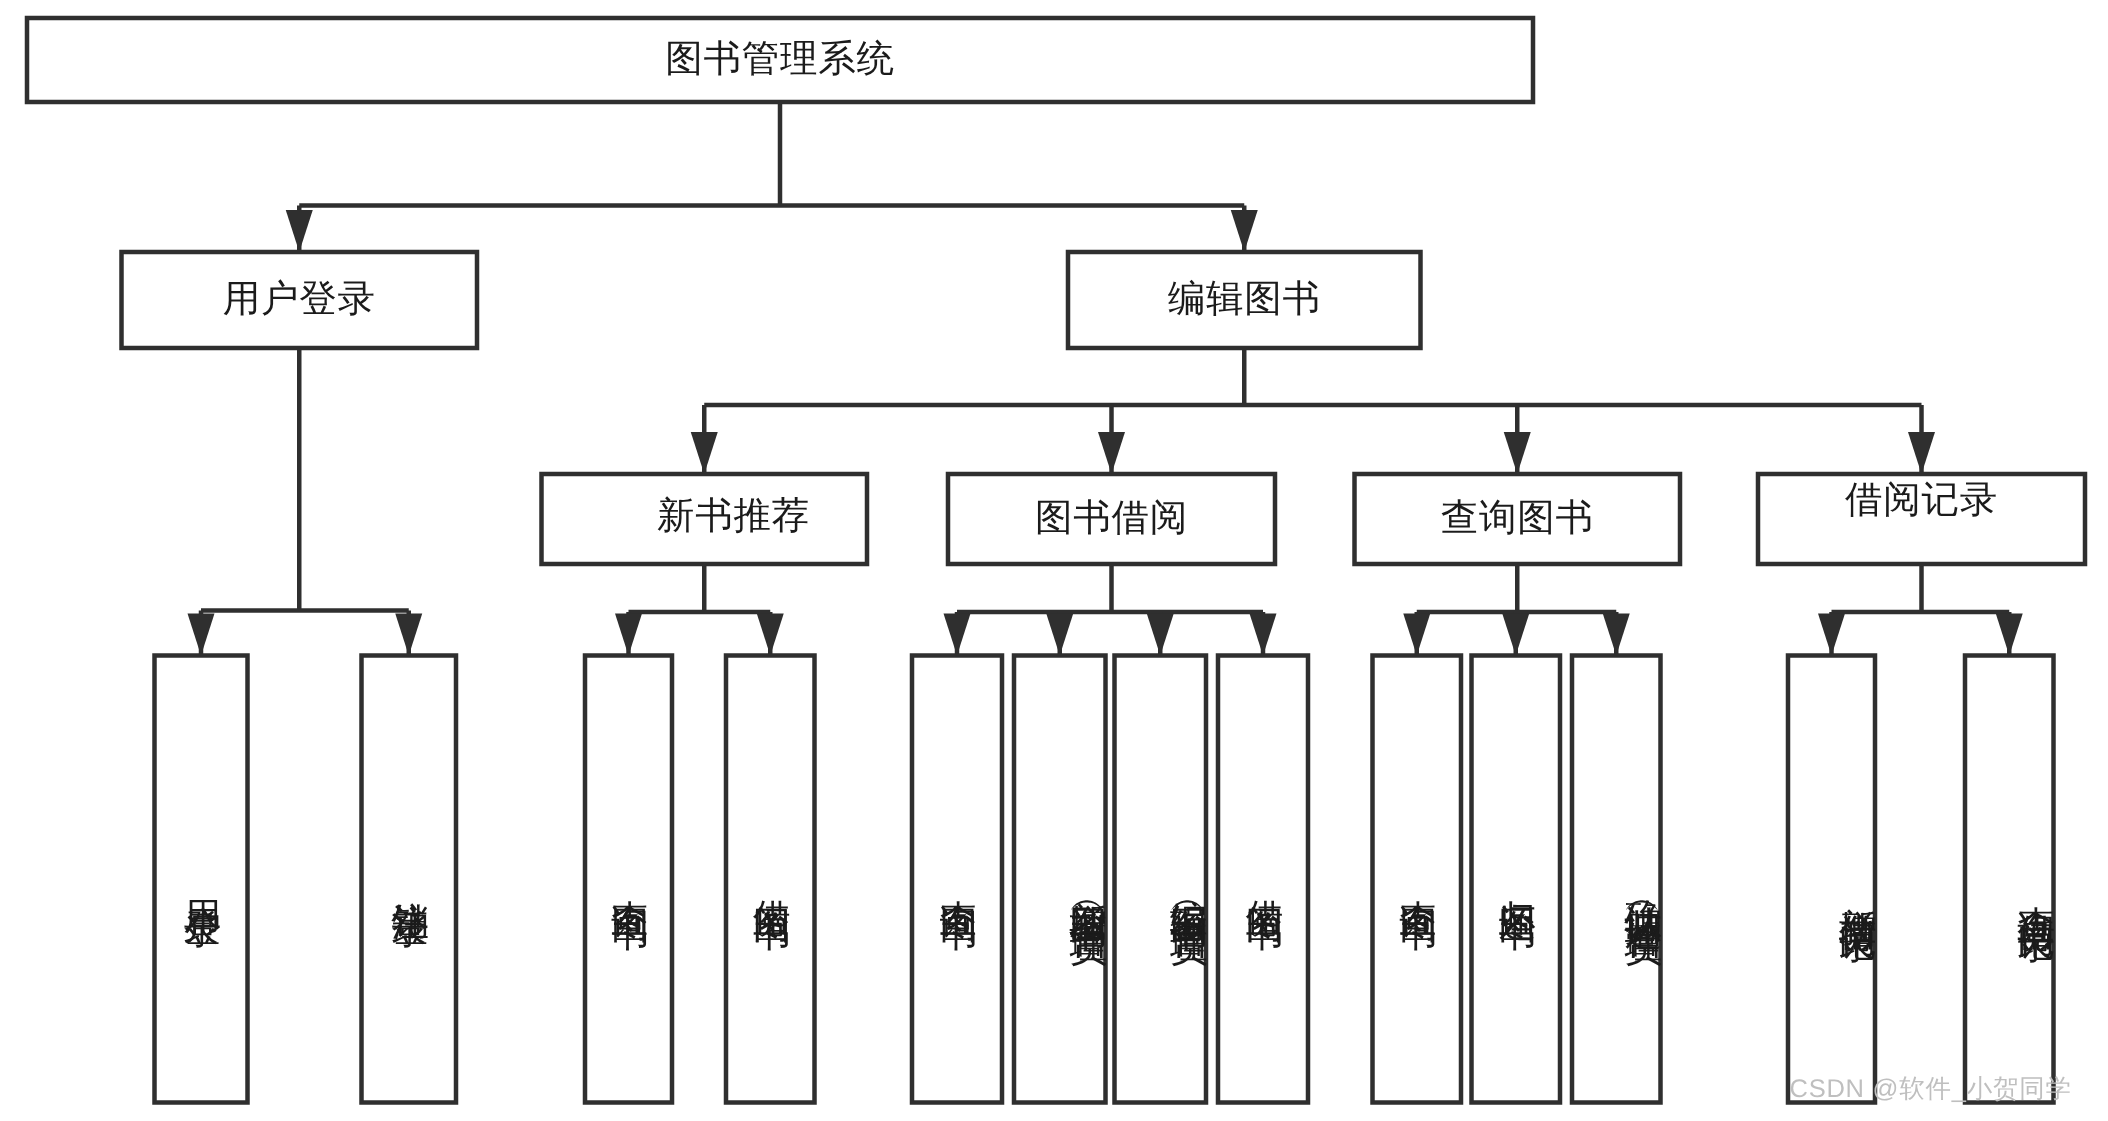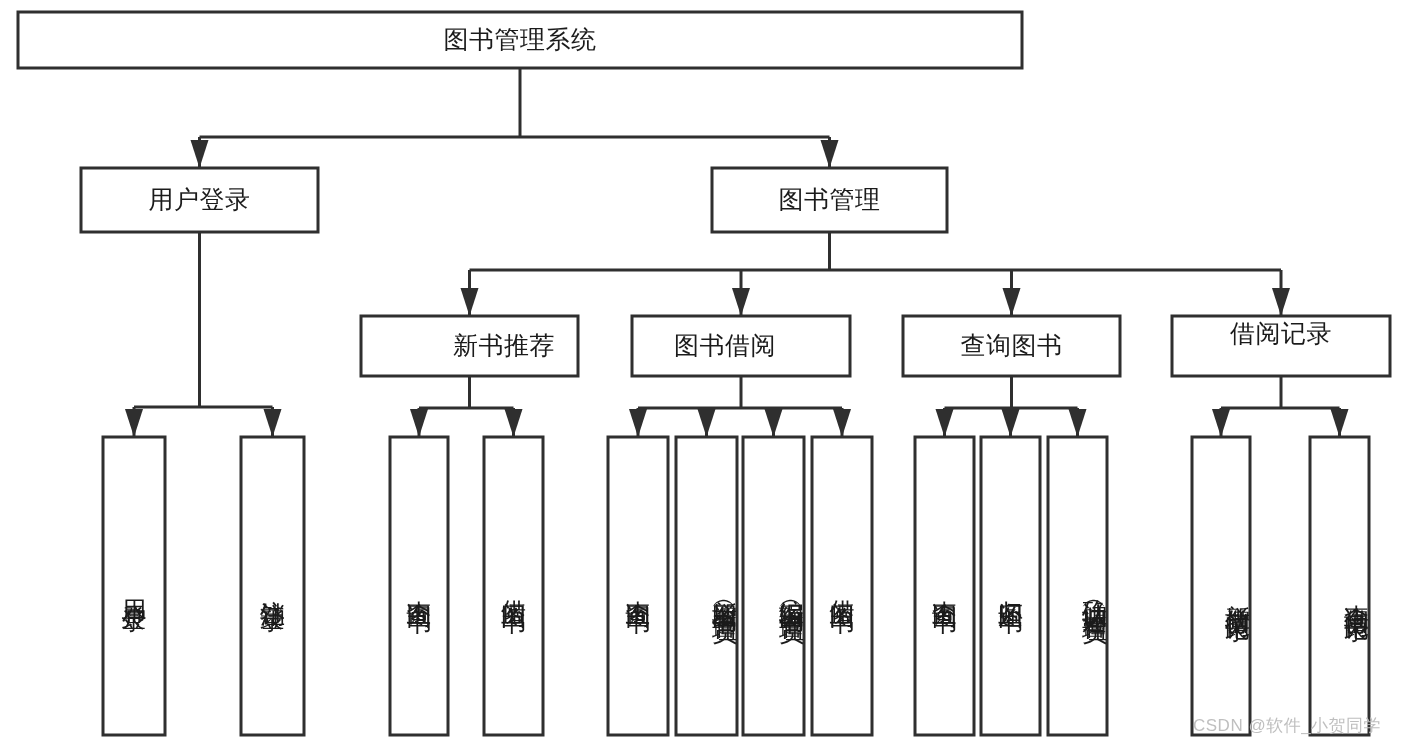--- a/index.html
+++ b/index.html
@@ -150,23 +150,23 @@
         <rect x="915" y="437" width="59" height="298" class="node-box"></rect>
         <rect x="981" y="437" width="59" height="298" class="node-box"></rect>
         <rect x="1048" y="437" width="59" height="298" class="node-box"></rect>
         <rect x="1192" y="437" width="58" height="298" class="node-box"></rect>
         <rect x="1310" y="437" width="59" height="298" class="node-box"></rect>
       </g>
   </svg>
   <div id="label-layer">
       <div class="node-label horizontal" style="left: 18px; top: 12px; width: 1004px; height: 56px;">图书管理系统</div>
       <div class="node-label horizontal" style="left: 81px; top: 168px; width: 237px; height: 64px;">用户登录</div>
-      <div class="node-label horizontal" style="left: 712px; top: 168px; width: 235px; height: 64px;">图书管理</div>
-      <div class="node-label horizontal" style="left: 376px; top: 316px; width: 256px; height: 60px;">新书推荐</div>
-      <div class="node-label horizontal" style="left: 616px; top: 316px; width: 218px; height: 60px;">图书借阅</div>
+      <div class="node-label horizontal" style="left: 712px; top: 168px; width: 235px; height: 64px;">编辑图书</div>
+      <div class="node-label horizontal" style="left: 361px; top: 316px; width: 256px; height: 60px; font-family: Liberation Mono, monospace;">新书推荐</div>
+      <div class="node-label horizontal" style="left: 632px; top: 316px; width: 218px; height: 60px;">图书借阅</div>
       <div class="node-label horizontal" style="left: 903px; top: 316px; width: 217px; height: 60px;">查询图书</div>
       <div class="node-label horizontal" style="left: 1172px; top: 304px; width: 218px; height: 60px;">借阅记录</div>
       <div class="node-label vertical" style="left: 103px; top: 437px; width: 62px; height: 298px; padding-top: 0px; box-sizing: border-box; align-items: center;">用户登录</div>
       <div class="node-label vertical" style="left: 241px; top: 437px; width: 63px; height: 298px; padding-top: 0px; box-sizing: border-box; align-items: center;">注销登录</div>
       <div class="node-label vertical" style="left: 390px; top: 437px; width: 58px; height: 298px; padding-top: 0px; box-sizing: border-box; align-items: center;">查询图书</div>
       <div class="node-label vertical" style="left: 484px; top: 437px; width: 59px; height: 298px; padding-top: 0px; box-sizing: border-box; align-items: center;">借阅图书</div>
       <div class="node-label vertical" style="left: 608px; top: 437px; width: 60px; height: 298px; padding-top: 0px; box-sizing: border-box; align-items: center;">查询图书</div>
       <div class="node-label vertical" style="left: 676px; top: 437px; width: 61px; height: 298px; padding-top: 14px; box-sizing: border-box;">新增图书（管理员）</div>
       <div class="node-label vertical" style="left: 743px; top: 437px; width: 61px; height: 298px; padding-top: 14px; box-sizing: border-box;">编辑图书（管理员）</div>
       <div class="node-label vertical" style="left: 812px; top: 437px; width: 60px; height: 298px; padding-top: 0px; box-sizing: border-box; align-items: center;">借阅图书</div>

